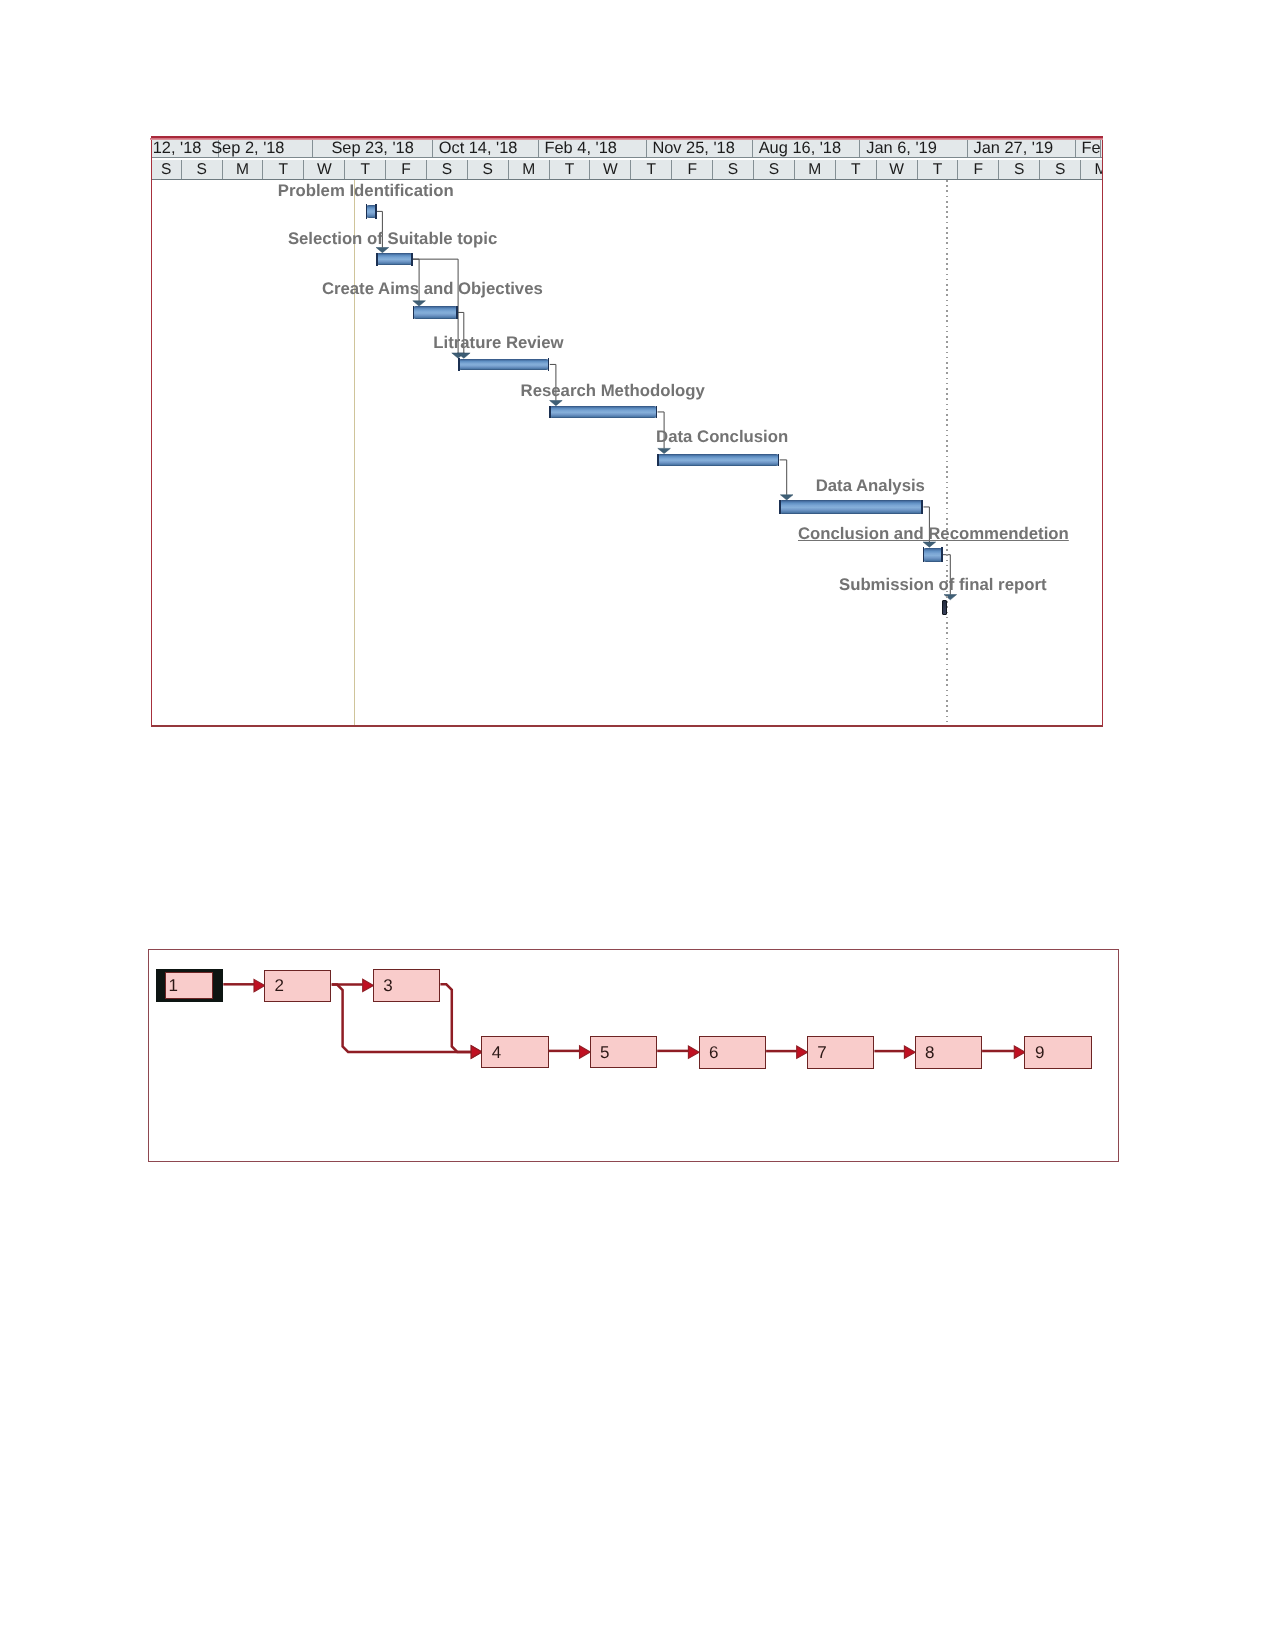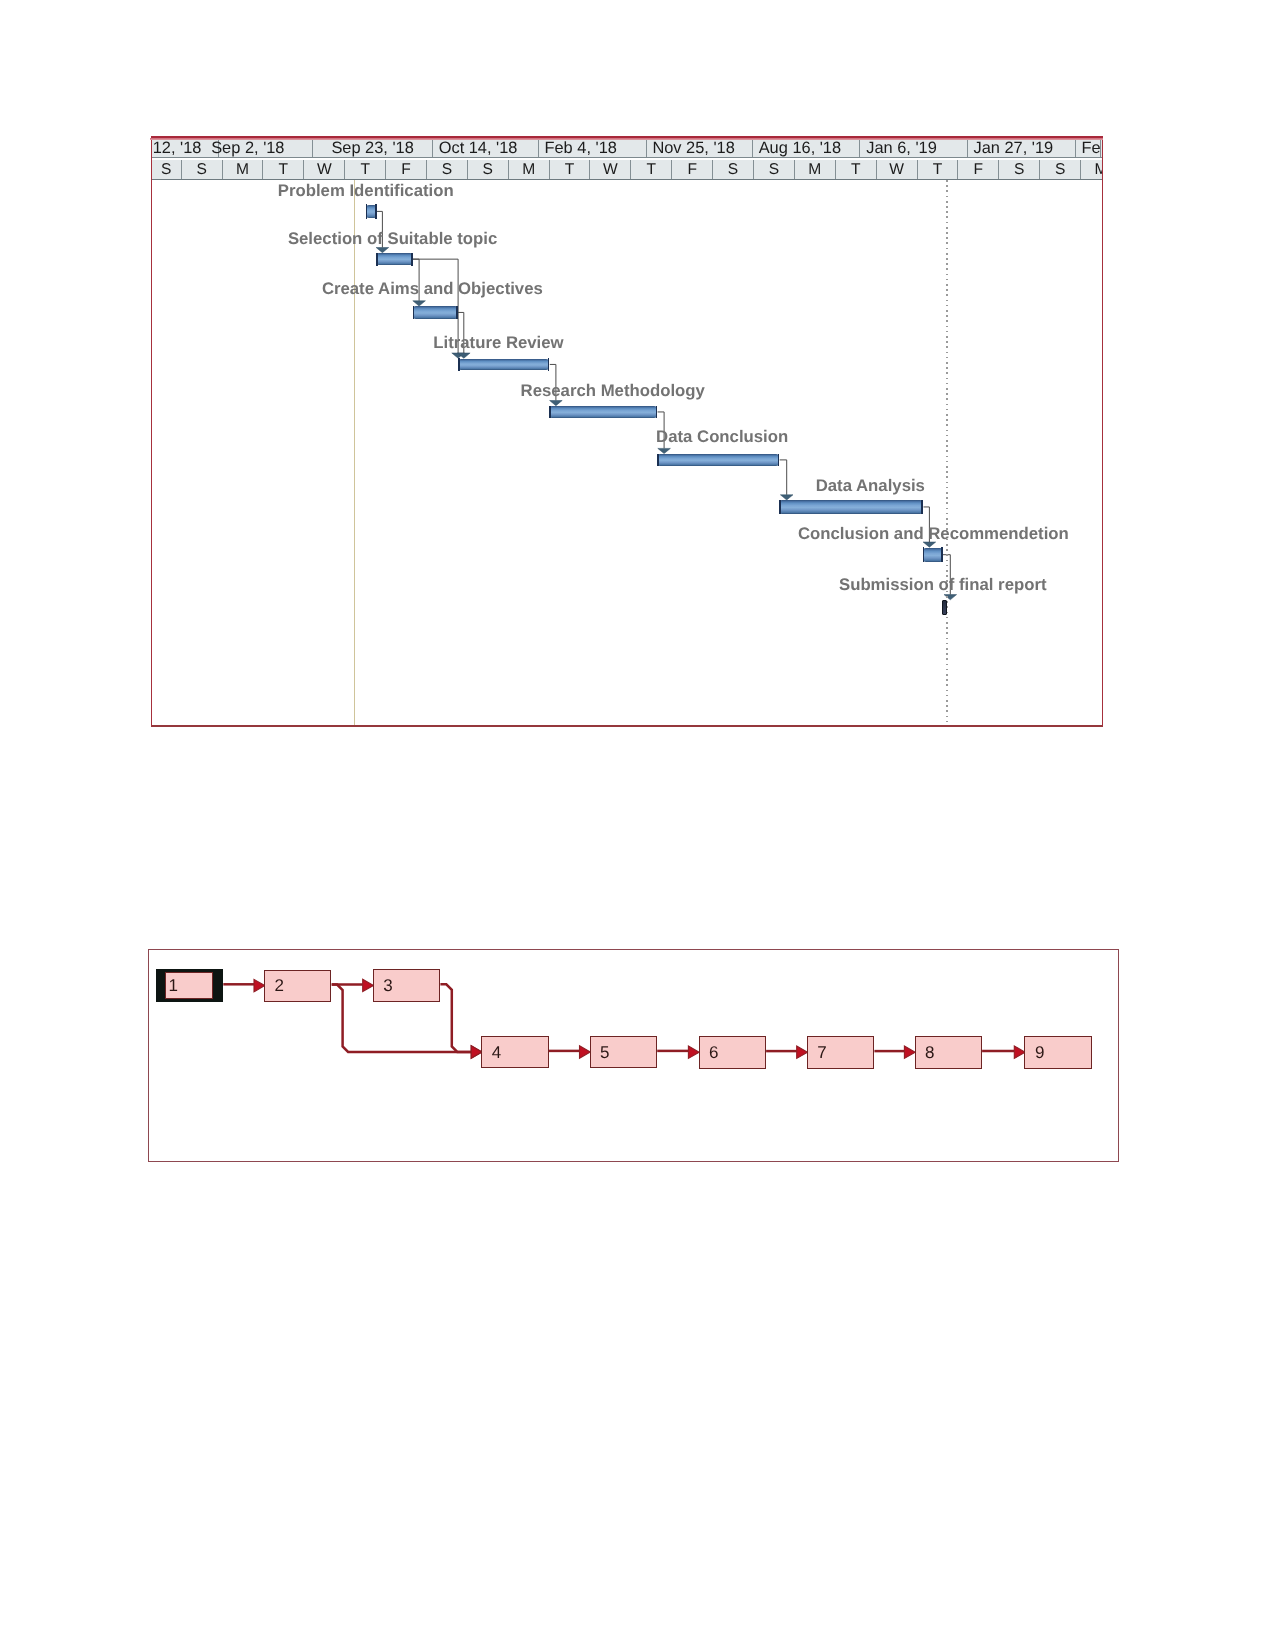--- a/index.html
+++ b/index.html
@@ -162,21 +162,21 @@
           <div class="barbody"></div>
           <div class="barcap" style="left:0"></div>
           <div class="barcap" style="right:0"></div>
         </div>
         <div class="tasklabel" style="left: 644px; top: 298.2px; padding-left: 20px;">Data Analysis</div>
         <div class="bar" style="left: 627.7px; top: 320.4px; width: 143.8px; height: 13.1px;">
           <div class="barbody"></div>
           <div class="barcap" style="left:0"></div>
           <div class="barcap" style="right:0"></div>
         </div>
-        <div class="tasklabel" style="left: 646.3px; top: 345.9px;">Conclusion and Recommendetion</div>
+        <div class="tasklabel" style="left: 646.3px; top: 345.9px; text-decoration: underline;">Conclusion and Recommendetion</div>
         <div class="bar" style="left: 770.9px; top: 367.6px; width: 20.1px; height: 14.2px;">
           <div class="barbody"></div>
           <div class="barcap" style="left:0"></div>
           <div class="barcap" style="right:0"></div>
         </div>
         <div class="tasklabel" style="left: 687.3px; top: 397.3px;">Submission of final report</div>
         <div class="msbar" style="left: 790.5px; top: 420.2px; width: 4.4px; height: 14.4px;">
           <div class="msbody"></div>
         </div>
       </div>

